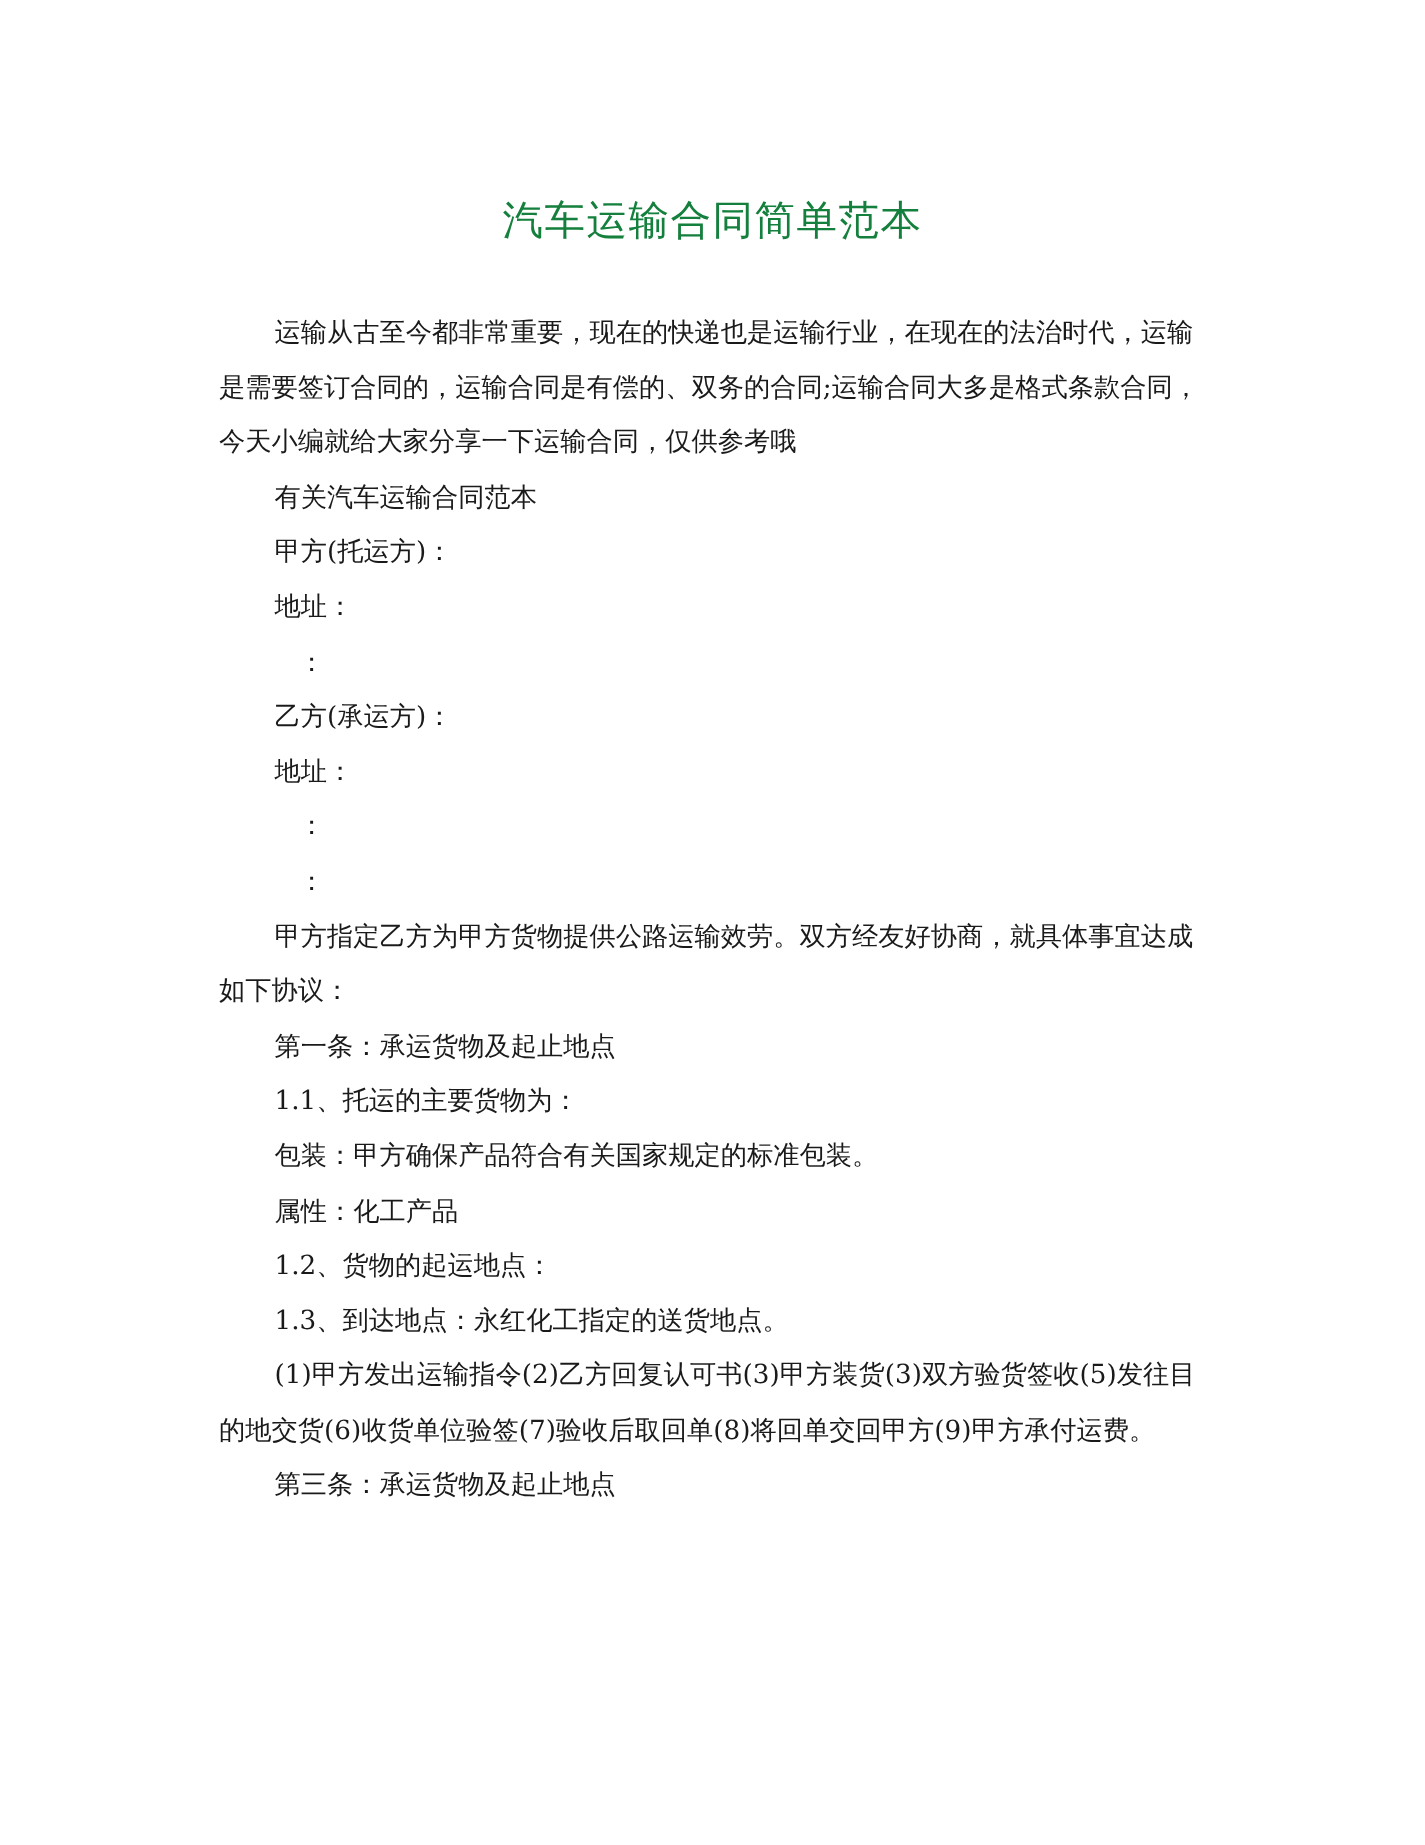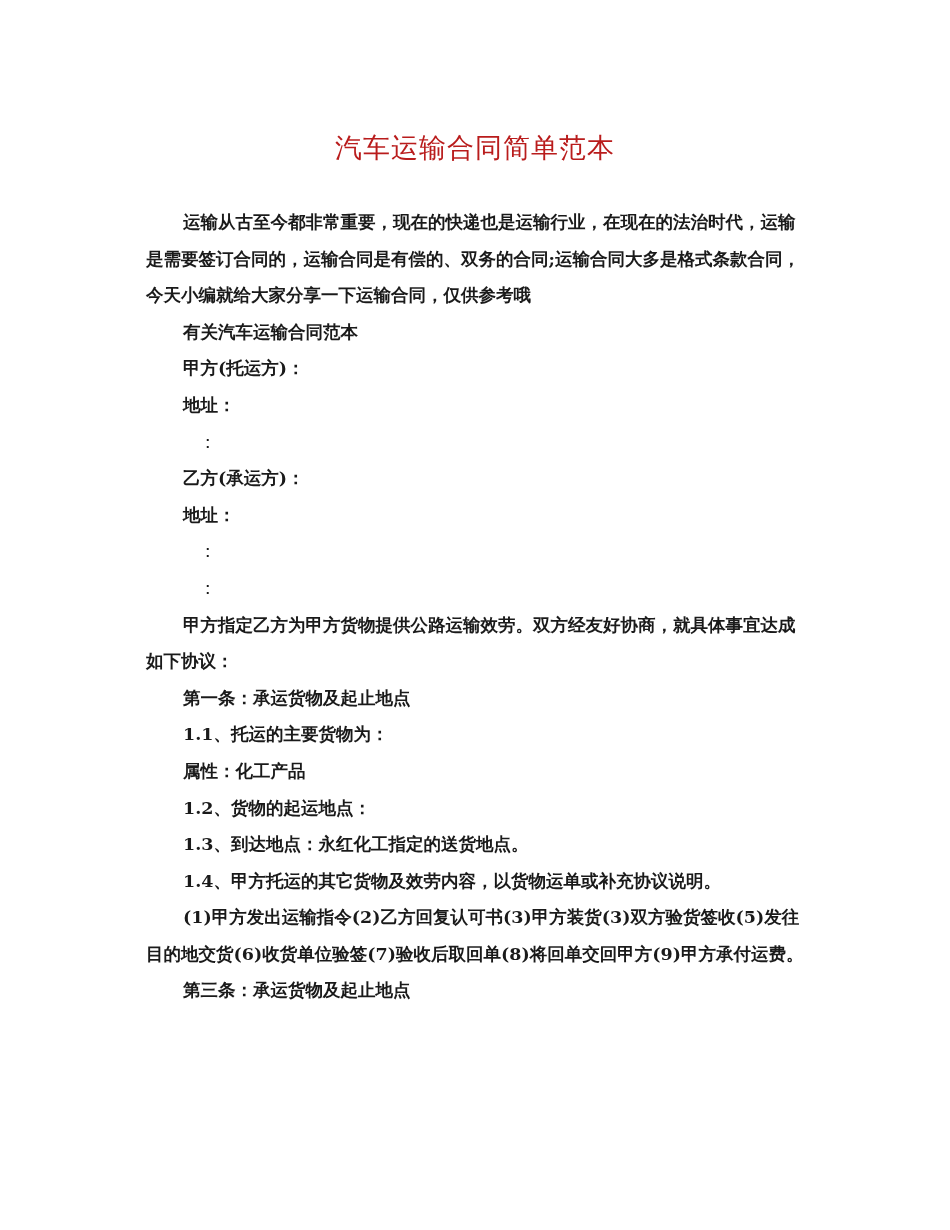--- a/index.html
+++ b/index.html
@@ -1,44 +1,44 @@
 <!DOCTYPE html>
 <html><head>
 <meta charset="utf-8">
 <style>
   html, body { margin: 0; padding: 0; background: #ffffff; }
   body { width: 950px; height: 1230px; position: relative; overflow: hidden;
          font-family: "DejaVu Serif", "Liberation Serif", serif; color: #1a1a1a; }
   .page { position: absolute; left: 0; top: 0; width: 950px; height: 1230px; }
   .title { position: absolute; left: 0; top: 128px; width: 950px; text-align: center;
-           font-size: 27px; color: #b91c1c; letter-spacing: 1px; line-height: 40px; }
+           font-size: 27px; color: #15803d; letter-spacing: 1px; line-height: 40px; }
   .body { position: absolute; left: 146px; top: 204px; width: 660px; }
   .p { font-size: 17.5px; line-height: 36.6px; margin: 0; white-space: normal; }
-  .indent { text-indent: 37px; font-weight: bold; }
+  .indent { text-indent: 37px; }
   .colon { padding-left: 53px; }
-  .plain { padding-left: 37px; font-weight: bold; }
+  .plain { padding-left: 37px; }
 </style>
 </head>
 <body>
 
 <div class="page">
   <h1 class="title" style="margin:0;font-weight:normal;">汽车运输合同简单范本</h1>
   <div class="body">
     <p class="p indent">运输从古至今都非常重要，现在的快递也是运输行业，在现在的法治时代，运输是需要签订合同的，运输合同是有偿的、双务的合同;运输合同大多是格式条款合同，今天小编就给大家分享一下运输合同，仅供参考哦</p>
     <p class="p plain">有关汽车运输合同范本</p>
     <p class="p plain">甲方(托运方)：</p>
     <p class="p plain">地址：</p>
     <p class="p colon">：</p>
     <p class="p plain">乙方(承运方)：</p>
     <p class="p plain">地址：</p>
     <p class="p colon">：</p>
     <p class="p colon">：</p>
     <p class="p indent">甲方指定乙方为甲方货物提供公路运输效劳。双方经友好协商，就具体事宜达成如下协议：</p>
     <p class="p plain">第一条：承运货物及起止地点</p>
     <p class="p plain">1.1、托运的主要货物为：</p>
+    <p class="p plain">包装：甲方确保产品符合有关国家规定的标准包装。</p>
     <p class="p plain">属性：化工产品</p>
     <p class="p plain">1.2、货物的起运地点：</p>
     <p class="p plain">1.3、到达地点：永红化工指定的送货地点。</p>
-    <p class="p plain">1.4、甲方托运的其它货物及效劳内容，以货物运单或补充协议说明。</p>
     <p class="p indent">(1)甲方发出运输指令(2)乙方回复认可书(3)甲方装货(3)双方验货签收(5)发往目的地交货(6)收货单位验签(7)验收后取回单(8)将回单交回甲方(9)甲方承付运费。</p>
     <p class="p plain">第三条：承运货物及起止地点</p>
   </div>
 </div>
 
 </body></html>

